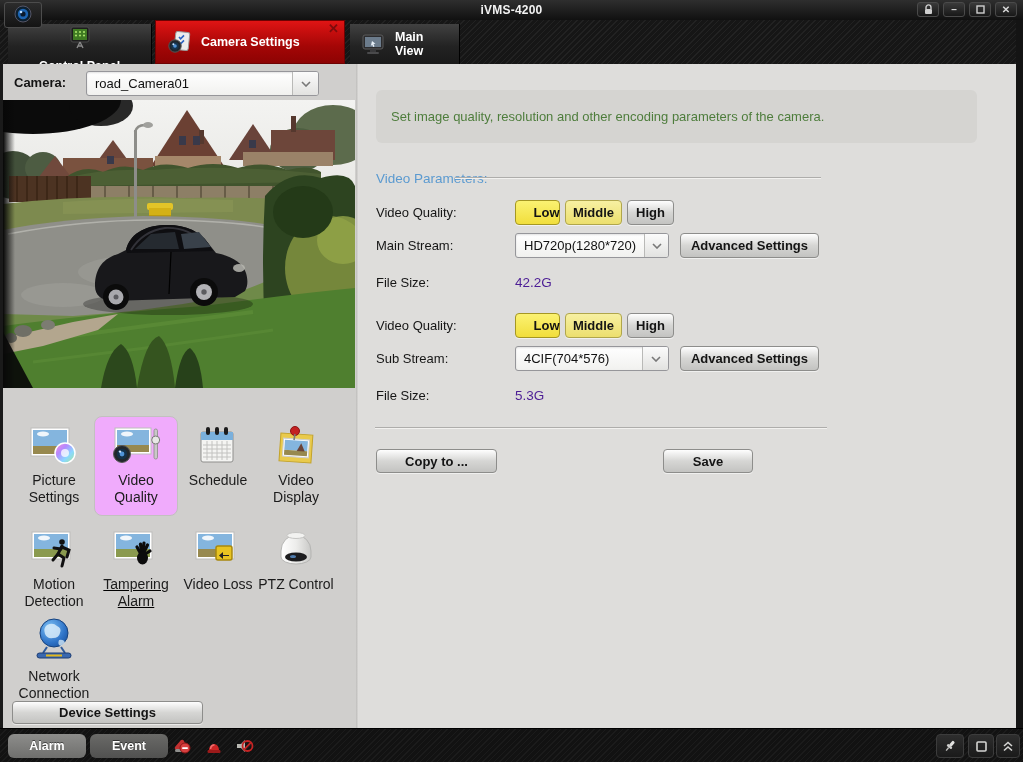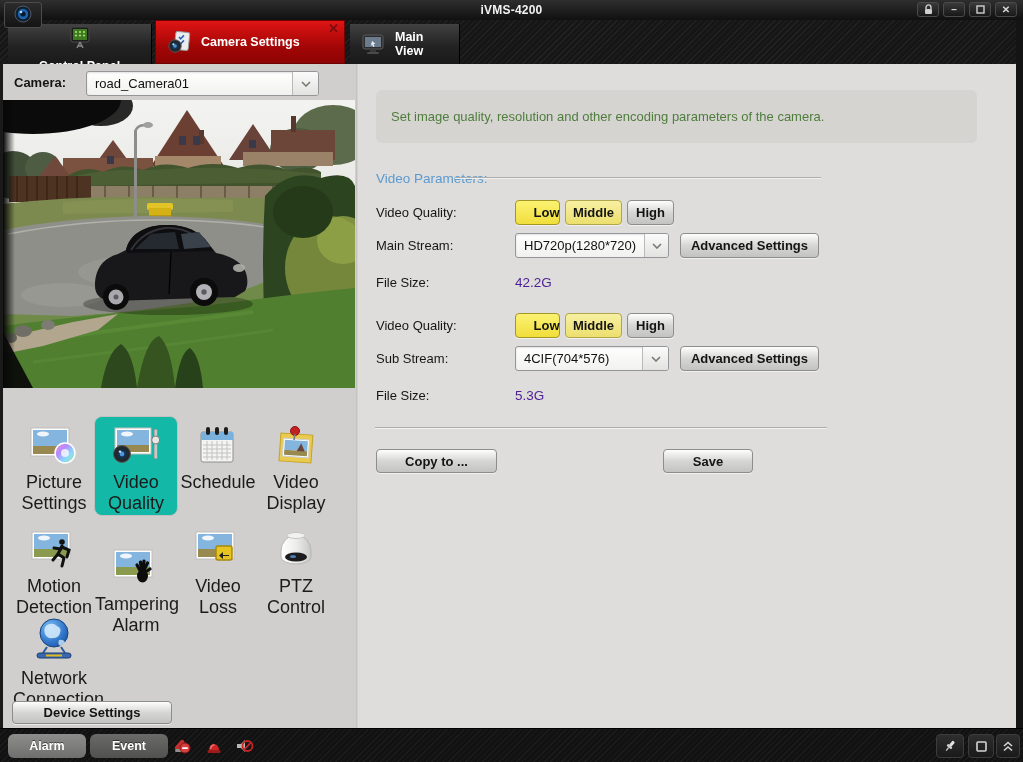--- a/index.html
+++ b/index.html
@@ -48,31 +48,31 @@
   .dropdown .dd-chev { width:26px; height:100%; border-left:1px solid #b9b9b7;
     background:linear-gradient(#fbfbfb,#e2e2e0); display:flex; align-items:center; justify-content:center; }
   .cam-dd { left:86px; top:7px; width:233px; }
 
   .video-preview { position:absolute; left:3px; top:36px; width:352px; height:288px; background:#888; }
   .video-preview svg { display:block; }
 
   
   .grid-item { position:absolute; width:84px; padding-top:8px; height:100px; text-align:center;
     border:1px solid transparent; border-radius:8px; }
-  .grid-item.selected { background:#14b8a6; border-color:#c2c1bf; }
-  .grid-item .g-label { margin-top:5px; font-size:18px; color:#1b1b1b; line-height:1.18; }
+  .grid-item.selected { background:#f0abfc; border-color:#c2c1bf; }
+  .grid-item .g-label { margin-top:5px; font-size:14px; color:#1b1b1b; line-height:1.18; }
   .grid-item svg { display:block; margin:0 auto; }
 
   
   .btn { display:flex; align-items:center; justify-content:center;
     background:linear-gradient(#fefefe,#d6d6d4 50%,#c3c3c1); border:1px solid #8d8d8b; border-radius:4px;
     font-size:13px; font-weight:bold; color:#141414; box-shadow:0 1px 0 rgba(255,255,255,.55); }
   .btn-yellow-strong { background:linear-gradient(#fbf272,#f1de3c); border-color:#a59723; }
   .btn-yellow-soft { background:linear-gradient(#f7f0a2,#ecdf6e); border-color:#b0a64c; }
-  .device-settings-btn { position:absolute; left:12px; top:637px; width:160px; height:23px; }
+  .device-settings-btn { position:absolute; left:12px; top:637px; width:191px; height:23px; }
 
   
   .info-banner { position:absolute; left:17px; top:26px; width:601px; height:53px;
     background:#d5d4d1; border-radius:6px; display:flex; align-items:center; padding-left:15px;text-align:right; }
   .info-banner span { font-size:13px; color:#4e7d3c; }
   .section-title { position:absolute; left:17px; top:107px; font-size:13.5px; color:#5b9ad0; }
   .section-rule { position:absolute; left:96px; top:113px; width:366px; height:0;
     border-top:1px solid #aeadab; border-bottom:1px solid #f2f1ef; }
   .form-label { position:absolute; left:17px; width:135px; font-size:13px; color:#161616; line-height:25px; }
   .quality-row { position:absolute; left:156px; display:flex; gap:5px; }
@@ -391,21 +391,21 @@
           <circle cx="33" cy="13" r="2.8" fill="#111" stroke="none"></circle>
           <path d="M33 17 L29 25 L24 31"></path>
           <path d="M29 25 L35 29 L33 37"></path>
           <path d="M33 18 L40 21 L38 28"></path>
           <path d="M32 20 L25 19"></path>
         </g>
       </svg>
       <div class="g-label">Motion Detection</div>
     </div>
 
-    <div class="grid-item" style="left:94px; top:474px;">
+    <div class="grid-item" style="left:94px; top:456px;text-decoration:underline;">
       <svg width="50" height="42" viewBox="0 0 50 42">
         <rect x="3" y="3" width="38" height="27" fill="#fff" stroke="#bdbdbb"></rect>
         <rect x="5" y="5" width="34" height="15" fill="#84b5de"></rect>
         <ellipse cx="15" cy="9" rx="6" ry="2.5" fill="#f0f6fb"></ellipse>
         <rect x="5" y="20" width="34" height="8" fill="#8a9a4f"></rect>
         <g stroke="#0c0c0c" stroke-width="3.2" stroke-linecap="round">
           <line x1="31" y1="27" x2="26" y2="18"></line>
           <line x1="31" y1="27" x2="29.5" y2="15"></line>
           <line x1="31" y1="27" x2="33" y2="14"></line>
           <line x1="31" y1="27" x2="36.5" y2="16"></line>

